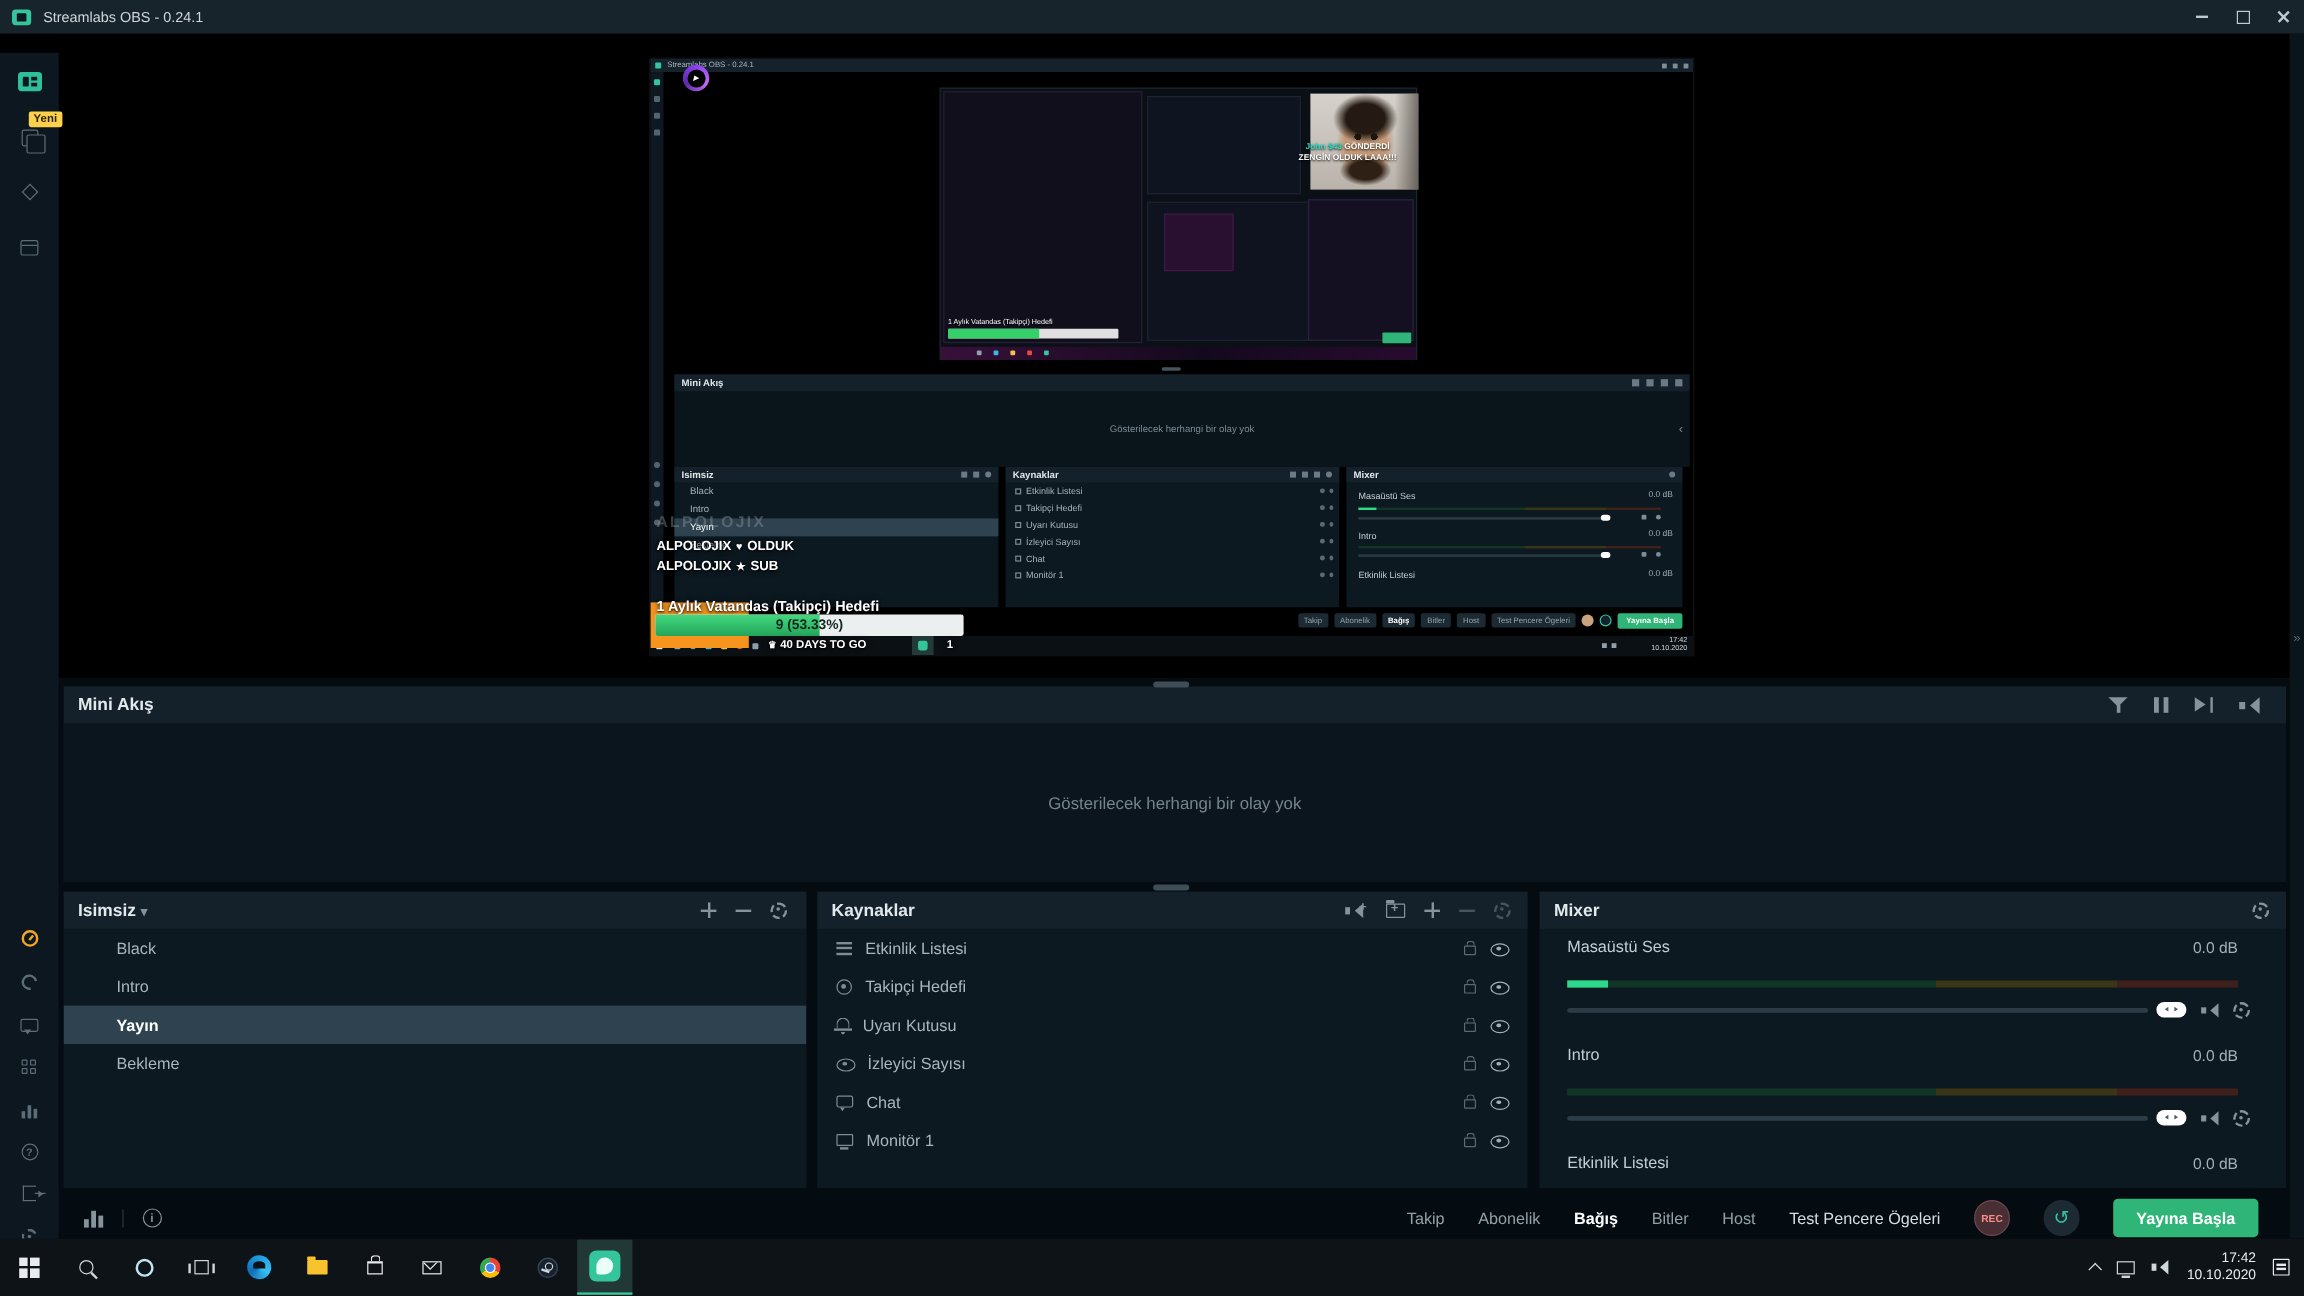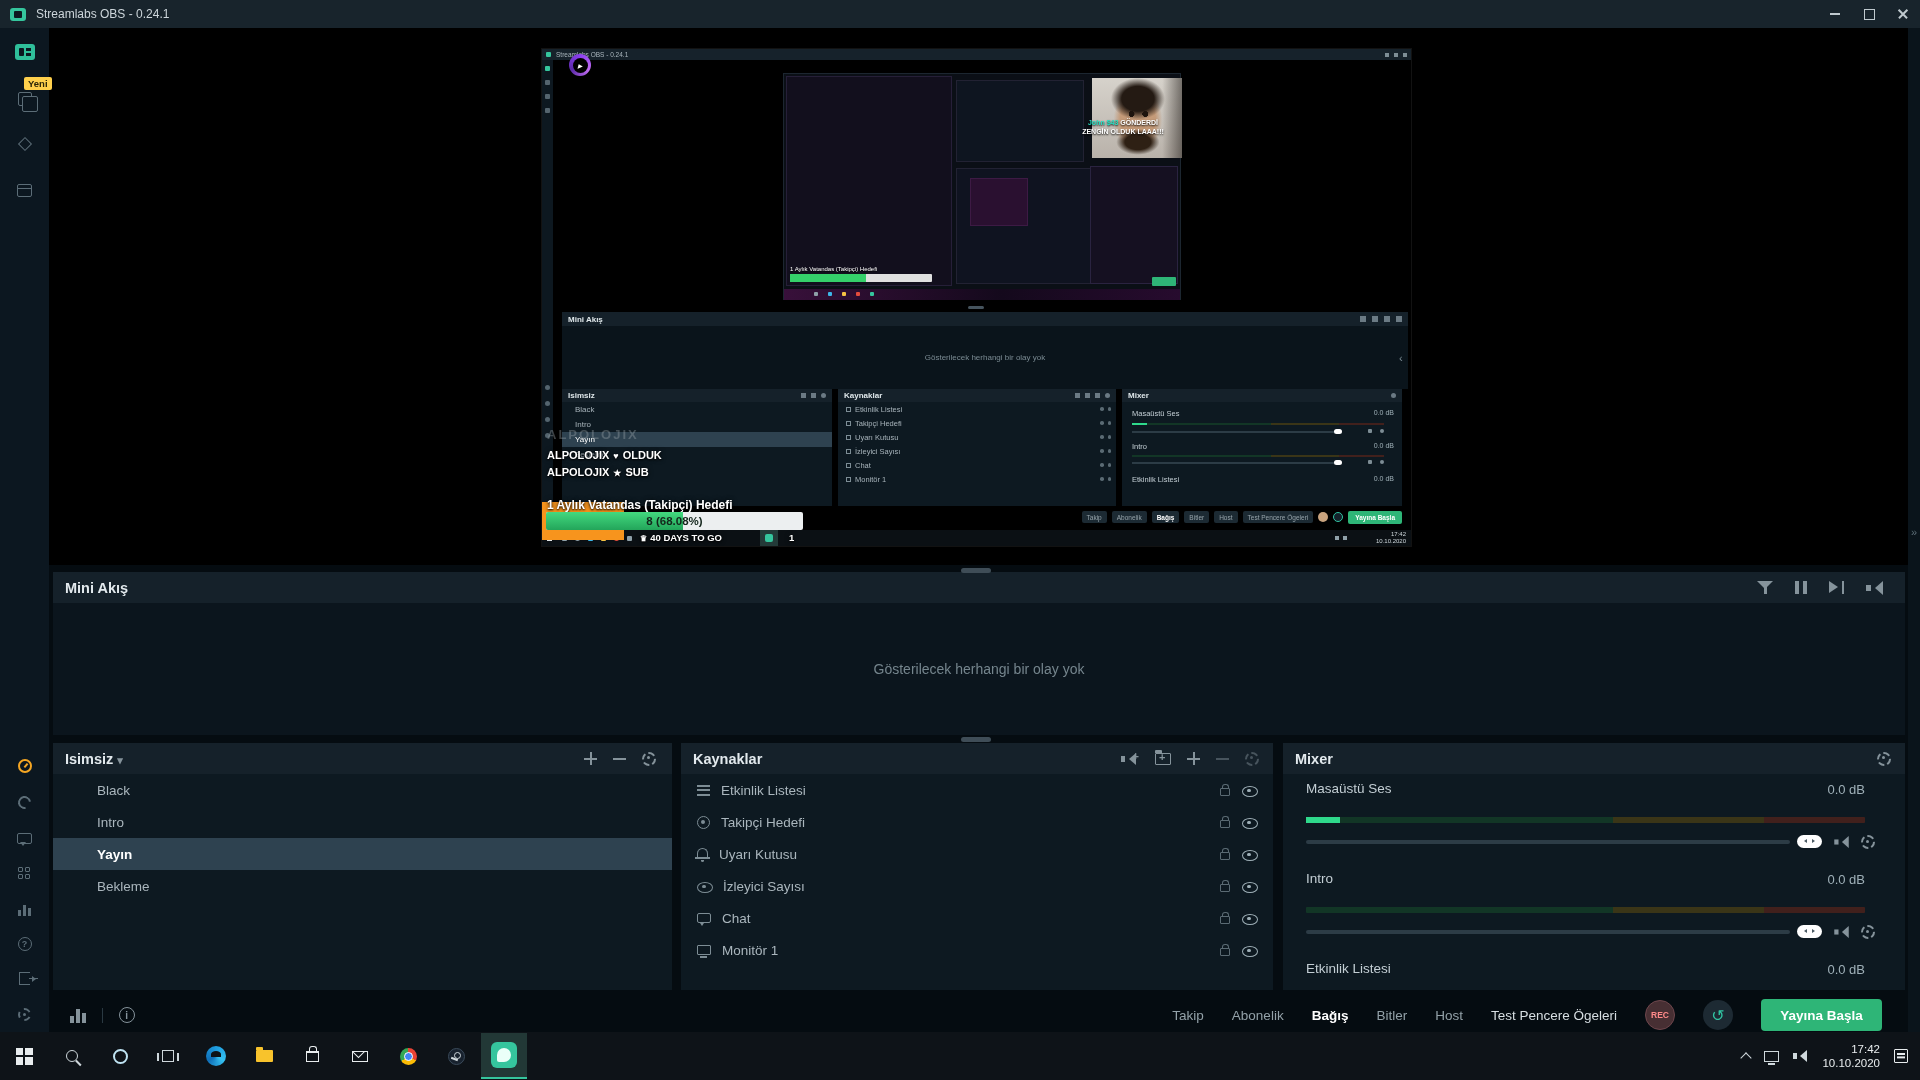--- a/index.html
+++ b/index.html
@@ -14,21 +14,21 @@
   .app-ic::after{content:"";position:absolute;left:4px;top:3px;width:8px;height:7px;background:#0d1820;border-radius:1px}
   #titlebar .title{font-size:12px;color:#cdd6db}
   .winbtns{margin-left:auto;display:flex;height:28px}
   .winbtn{width:34px;height:28px;display:flex;align-items:center;justify-content:center;position:relative}
   .btn-min::after{content:"";width:10px;height:1.5px;background:#bfc9ce}
   .btn-max::after{content:"";width:9px;height:9px;border:1.3px solid #bfc9ce}
   .btn-close::before,.btn-close::after{content:"";position:absolute;width:12px;height:1.5px;background:#bfc9ce;left:11px;top:13px}
   .btn-close::before{transform:rotate(45deg)}.btn-close::after{transform:rotate(-45deg)}
 
   
-  #sidebar{left:0;top:28px;width:49px;height:1004px;background:#0c1720;z-index:40}
+  #sidebar{left:0;top:44px;width:49px;height:1004px;background:#0c1720;z-index:40}
   .sb{position:absolute;left:12px;width:25px;height:25px;display:flex;align-items:center;justify-content:center}
   .ic-editor{width:20px;height:16px;border-radius:3px;background:#2fbf9a;position:relative}
   .ic-editor::after{content:"";position:absolute;left:4px;top:4px;width:5px;height:8px;background:#0c1720;border-radius:1px}
   .ic-editor::before{content:"";position:absolute;right:4px;top:4px;width:5px;height:3px;background:#0c1720;box-shadow:0 5px 0 #0c1720}
   .badge{position:absolute;left:24px;top:49px;background:#ffd04c;color:#2a2408;font-size:9.5px;font-weight:bold;padding:1px 4px;border-radius:2px;z-index:2}
   .ic-themes{width:14px;height:14px;border:1.6px solid #5c6d77;border-radius:2px;position:relative}
   .ic-themes::after{content:"";position:absolute;left:3px;top:3px;width:14px;height:14px;border:1.6px solid #5c6d77;border-radius:2px;background:#0c1720}
   .ic-spark{width:10px;height:10px;border:1.6px solid #5c6d77;transform:rotate(45deg)}
   .ic-box{width:15px;height:13px;border:1.6px solid #5c6d77;border-radius:2px;position:relative}
   .ic-box::before{content:"";position:absolute;top:2.5px;left:0;right:0;height:1.6px;background:#5c6d77}
@@ -570,21 +570,21 @@
           <span class="star"></span>
           <span>SUB</span>
       </div>
       <div class="osd" id="l1-donation">
         <span>JOHN</span>
           <span>$43.00</span>
       </div>
       <div class="osd" id="l1-goaltitle">1 Aylık Vatandas (Takipçi) Hedefi</div>
       <div id="l1-goal">
         <div class="fill" style="width:53.33%"></div>
-        <div class="gtext">8 (68.08%)</div>
+        <div class="gtext">9 (53.33%)</div>
       </div>
       <div class="osd" id="l1-days">
         <span class="crown"></span>
           <span>40 DAYS TO GO</span>
       </div>
       <div class="osd" id="l1-count">1</div>
       <span class="l1-chev"></span>
     </div>
   </div>
 

